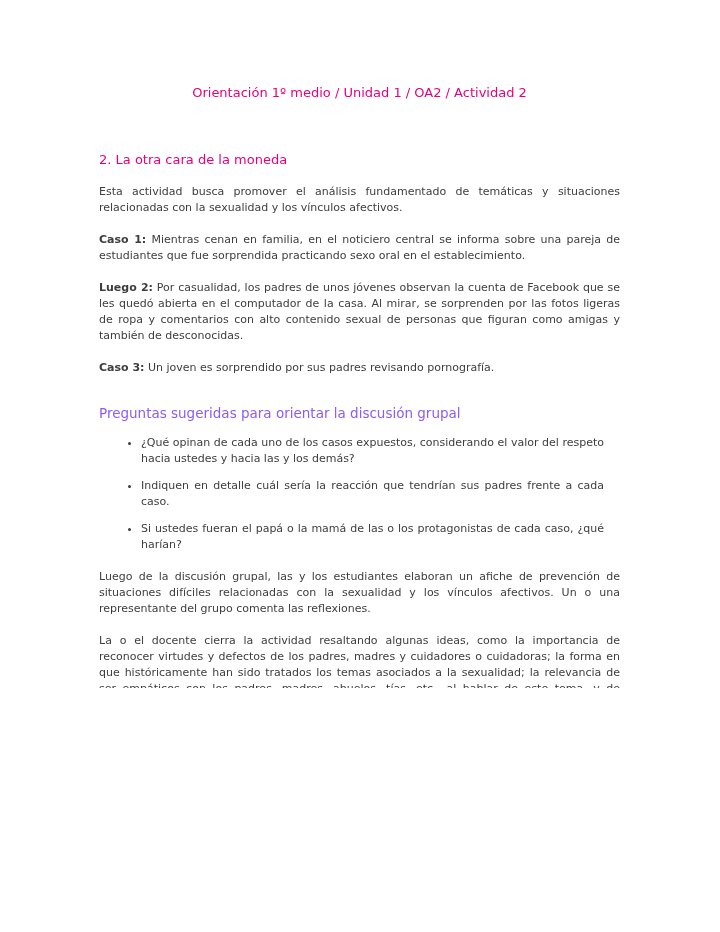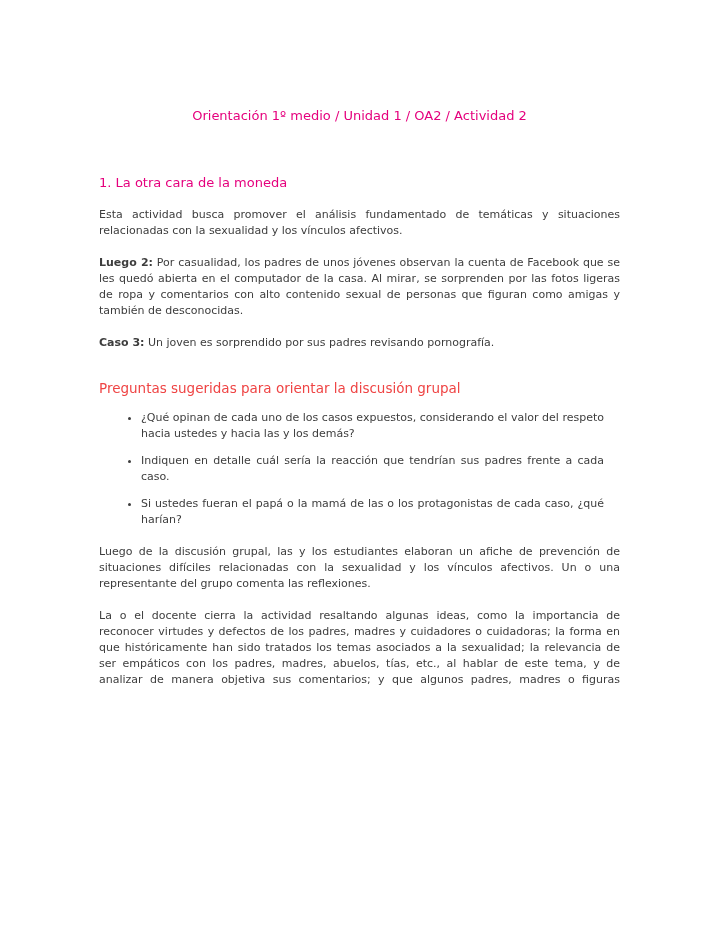--- a/index.html
+++ b/index.html
@@ -6,21 +6,21 @@
     margin: 0;
     padding: 0;
     background: #ffffff;
   }
   .page {
     position: relative;
     width: 720px;
     height: 688px;
     box-sizing: border-box;
     background: #ffffff;
-    padding: 107px 100px 40px 99px;
+    padding: 84px 100px 40px 99px;
     overflow: hidden;
     font-family: "DejaVu Sans", "Liberation Sans", sans-serif;
     font-size: 11px;
     line-height: 16px;
     color: #3d3d3d;
   }
   .doc-title {
     margin: 0 0 50px 0;
     text-align: center;
     color: var(--accent, #e5007d);
@@ -37,21 +37,21 @@
   }
   .para {
     margin: 16px 0 10px 0;
     text-align: justify;
   }
   .case-label {
     font-weight: bold;
   }
   .questions-heading {
     margin: 28px 0 13px 0;
-    color: #ef4444;
+    color: #8b5cf6;
     font-size: 13.5px;
     line-height: 18px;
     font-weight: normal;
   }
   .questions {
     margin: 0 16px 12px 0;
     padding: 0 0 0 42px;
     list-style: disc outside;
   }
   .questions li {
@@ -59,25 +59,29 @@
     text-align: justify;
   }
 </style>
 </head>
 <body>
 
 <div class="page">
 
   <h1 class="doc-title">Orientación 1º medio / Unidad 1 / OA2 / Actividad 2</h1>
 
-  <h2 class="section-heading">1. La otra cara de la moneda</h2>
+  <h2 class="section-heading">2. La otra cara de la moneda</h2>
 
   <p class="para">Esta actividad busca promover el análisis fundamentado de temáticas y situaciones relacionadas con la sexualidad y los vínculos afectivos.</p>
 
 
+  <p class="para">
+    <strong class="case-label">Caso 1:</strong>
+    <span>Mientras cenan en familia, en el noticiero central se informa sobre una pareja de estudiantes que fue sorprendida practicando sexo oral en el establecimiento.</span>
+  </p>
 
   <p class="para">
     <strong class="case-label">Luego 2:</strong>
     <span>Por casualidad, los padres de unos jóvenes observan la cuenta de Facebook que se les quedó abierta en el computador de la casa. Al mirar, se sorprenden por las fotos ligeras de ropa y comentarios con alto contenido sexual de personas que figuran como amigas y también de desconocidas.</span>
   </p>
 
   <p class="para">
     <strong class="case-label">Caso 3:</strong>
     <span>Un joven es sorprendido por sus padres revisando pornografía.</span>
   </p>

